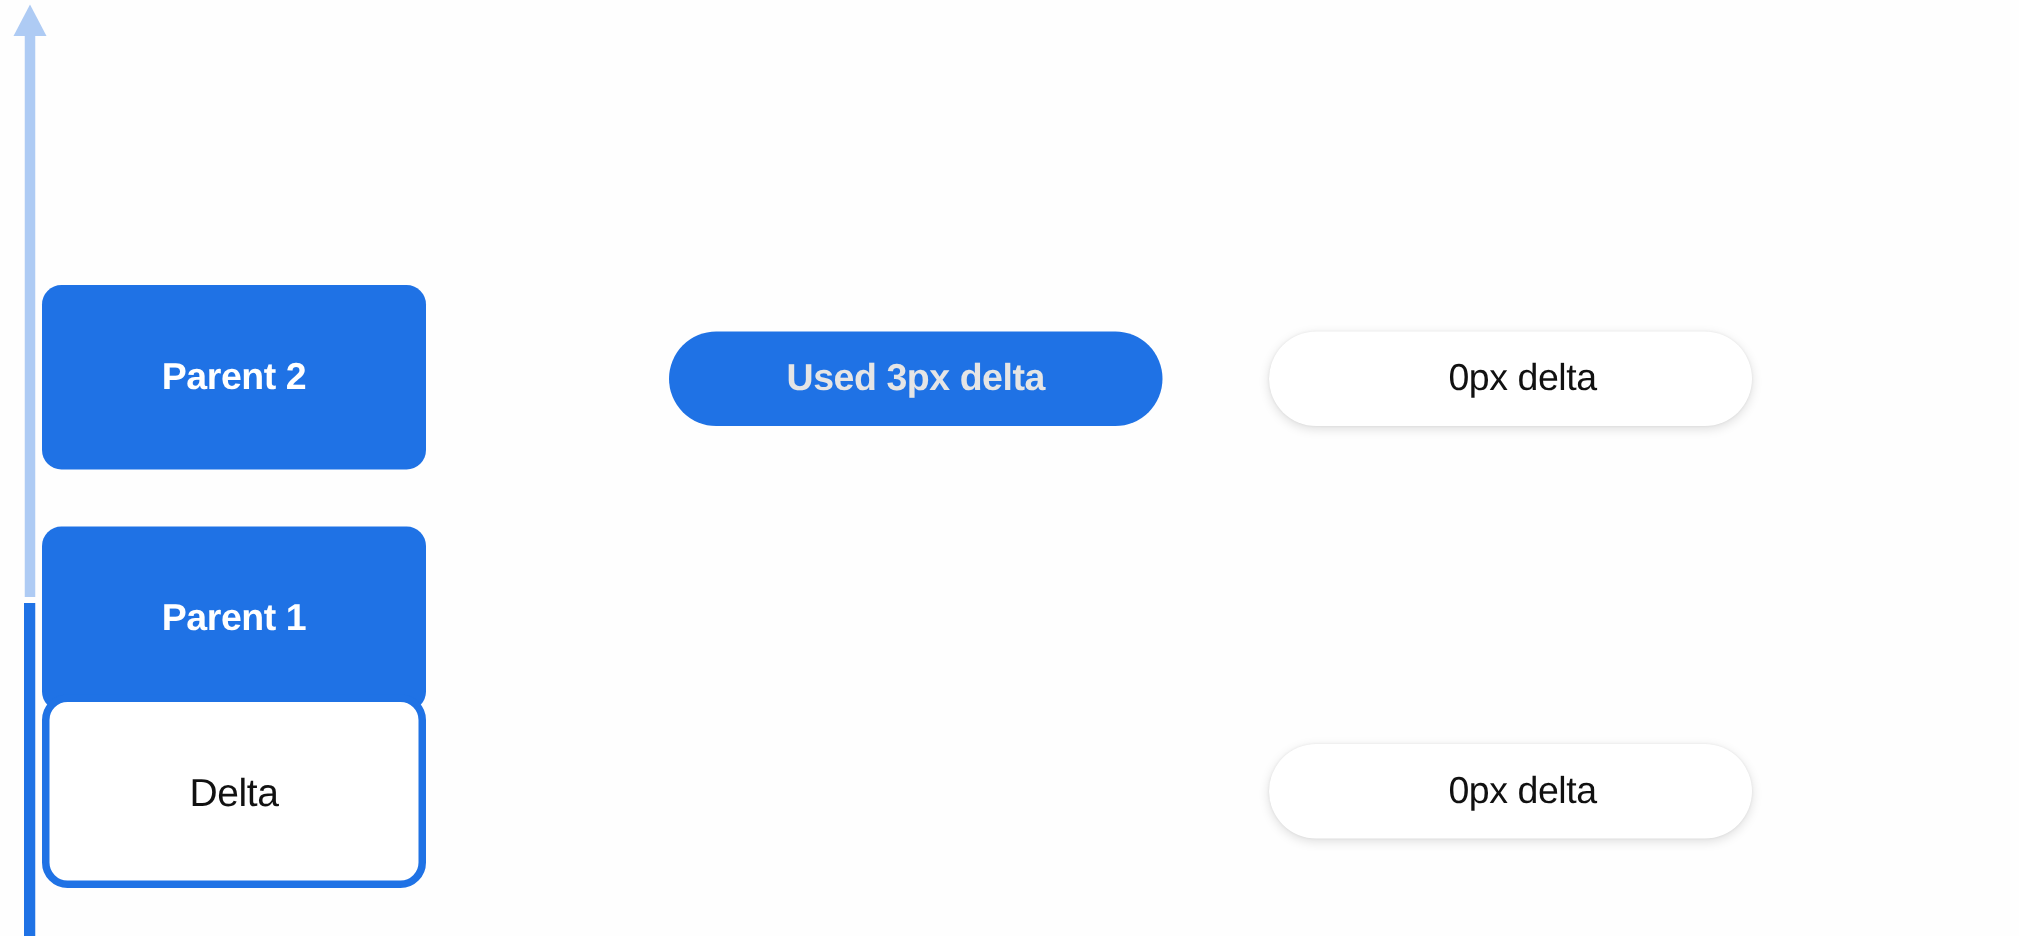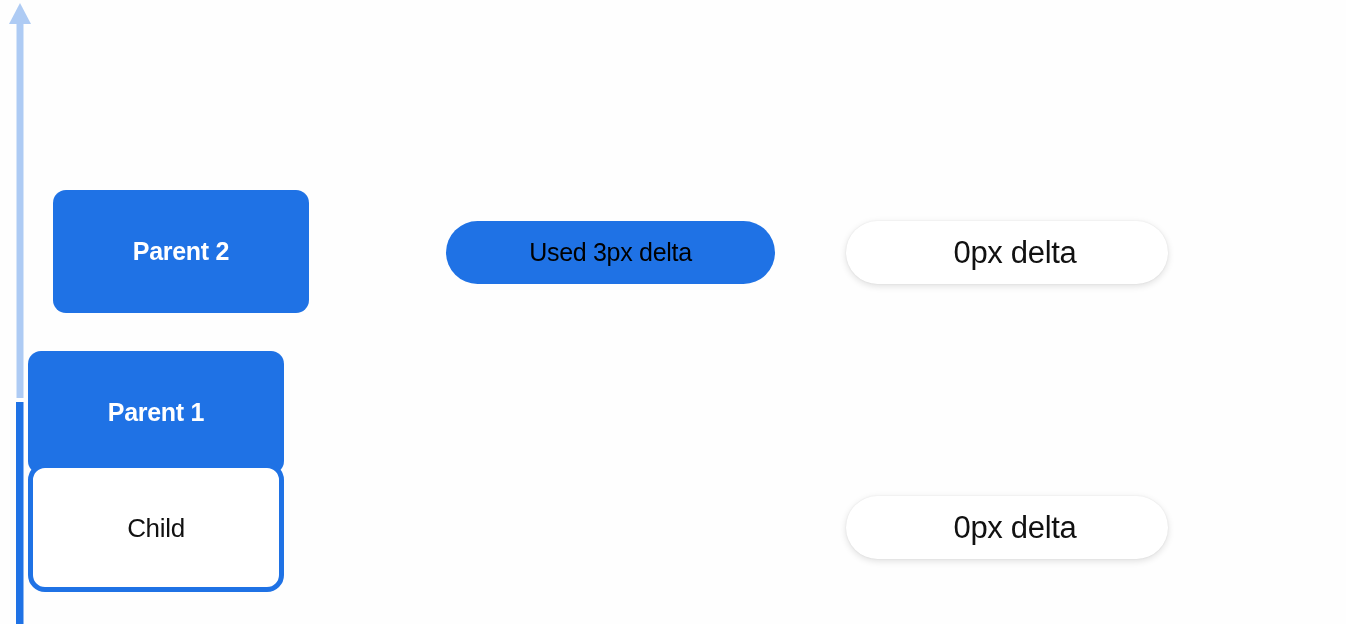--- a/index.html
+++ b/index.html
@@ -70,41 +70,41 @@
     background: #ffffff;
     border: 5px solid #1f72e5;
     border-radius: 17px;
   }
   .stack-box.outlined .label {
     color: #111111;
     font-weight: normal;
     font-size: 26px;
   }
 
-  .box-parent2 { top: 190px; height: 123px; margin-left: 25px; }
+  .box-parent2 { top: 190px; height: 123px; }
   .box-parent1 { top: 327px; height: 123px; margin-top: 24px; }
   .box-child   { top: 463px; height: 129px; }
 
   
   .mid-pill {
     position: absolute;
     left: 446px;
     width: 329px;
     height: 63px;
     background: #1f72e5;
     border-radius: 32px;
     display: flex;
     align-items: center;
     justify-content: center;
     box-sizing: border-box;
   }
   .mid-pill .label {
-    color: #000000;
+    color: #e5e5e5;
     font-size: 25px;
-    font-weight: normal;
+    font-weight: bold;
     letter-spacing: -0.3px;
     line-height: 1;
   }
   .mid-pill-1 { top: 221px; }
   .mid-pill-2 { top: 359px; }
 
   
   .right-pill {
     position: absolute;
     left: 846px;
@@ -113,21 +113,21 @@
     background: #ffffff;
     border-radius: 32px;
     display: flex;
     align-items: center;
     justify-content: center;
     box-sizing: border-box;
     box-shadow: 0 2px 7px rgba(0,0,0,0.13), 0 0 2px rgba(0,0,0,0.07);
   }
   .right-pill .label {
     color: #111111;
-    font-size: 31px;
+    font-size: 25px;
     font-weight: normal;
     letter-spacing: -0.3px;
     line-height: 1;
     margin-left: 16px;
   }
   .right-pill-1 { top: 221px; }
   .right-pill-2 { top: 496px; }
 
   
   .arrow-svg {
@@ -145,21 +145,21 @@
 
   <div class="stack-box filled box-parent2">
     <span class="label">Parent 2</span>
   </div>
 
   <div class="stack-box filled box-parent1">
     <span class="label">Parent 1</span>
   </div>
 
   <div class="stack-box outlined box-child">
-    <span class="label">Child</span>
+    <span class="label">Delta</span>
   </div>
 
   <div class="arrow-up-wrap">
     <svg class="arrow-svg" width="40" height="400" viewBox="0 0 40 400">
       <polygon points="20,3 31,24 9,24" fill="#aecbf4"></polygon>
       <rect x="16.5" y="20" width="7" height="378" fill="#aecbf4"></rect>
     </svg>
   </div>
 
   <div class="mid-pill mid-pill-1">

